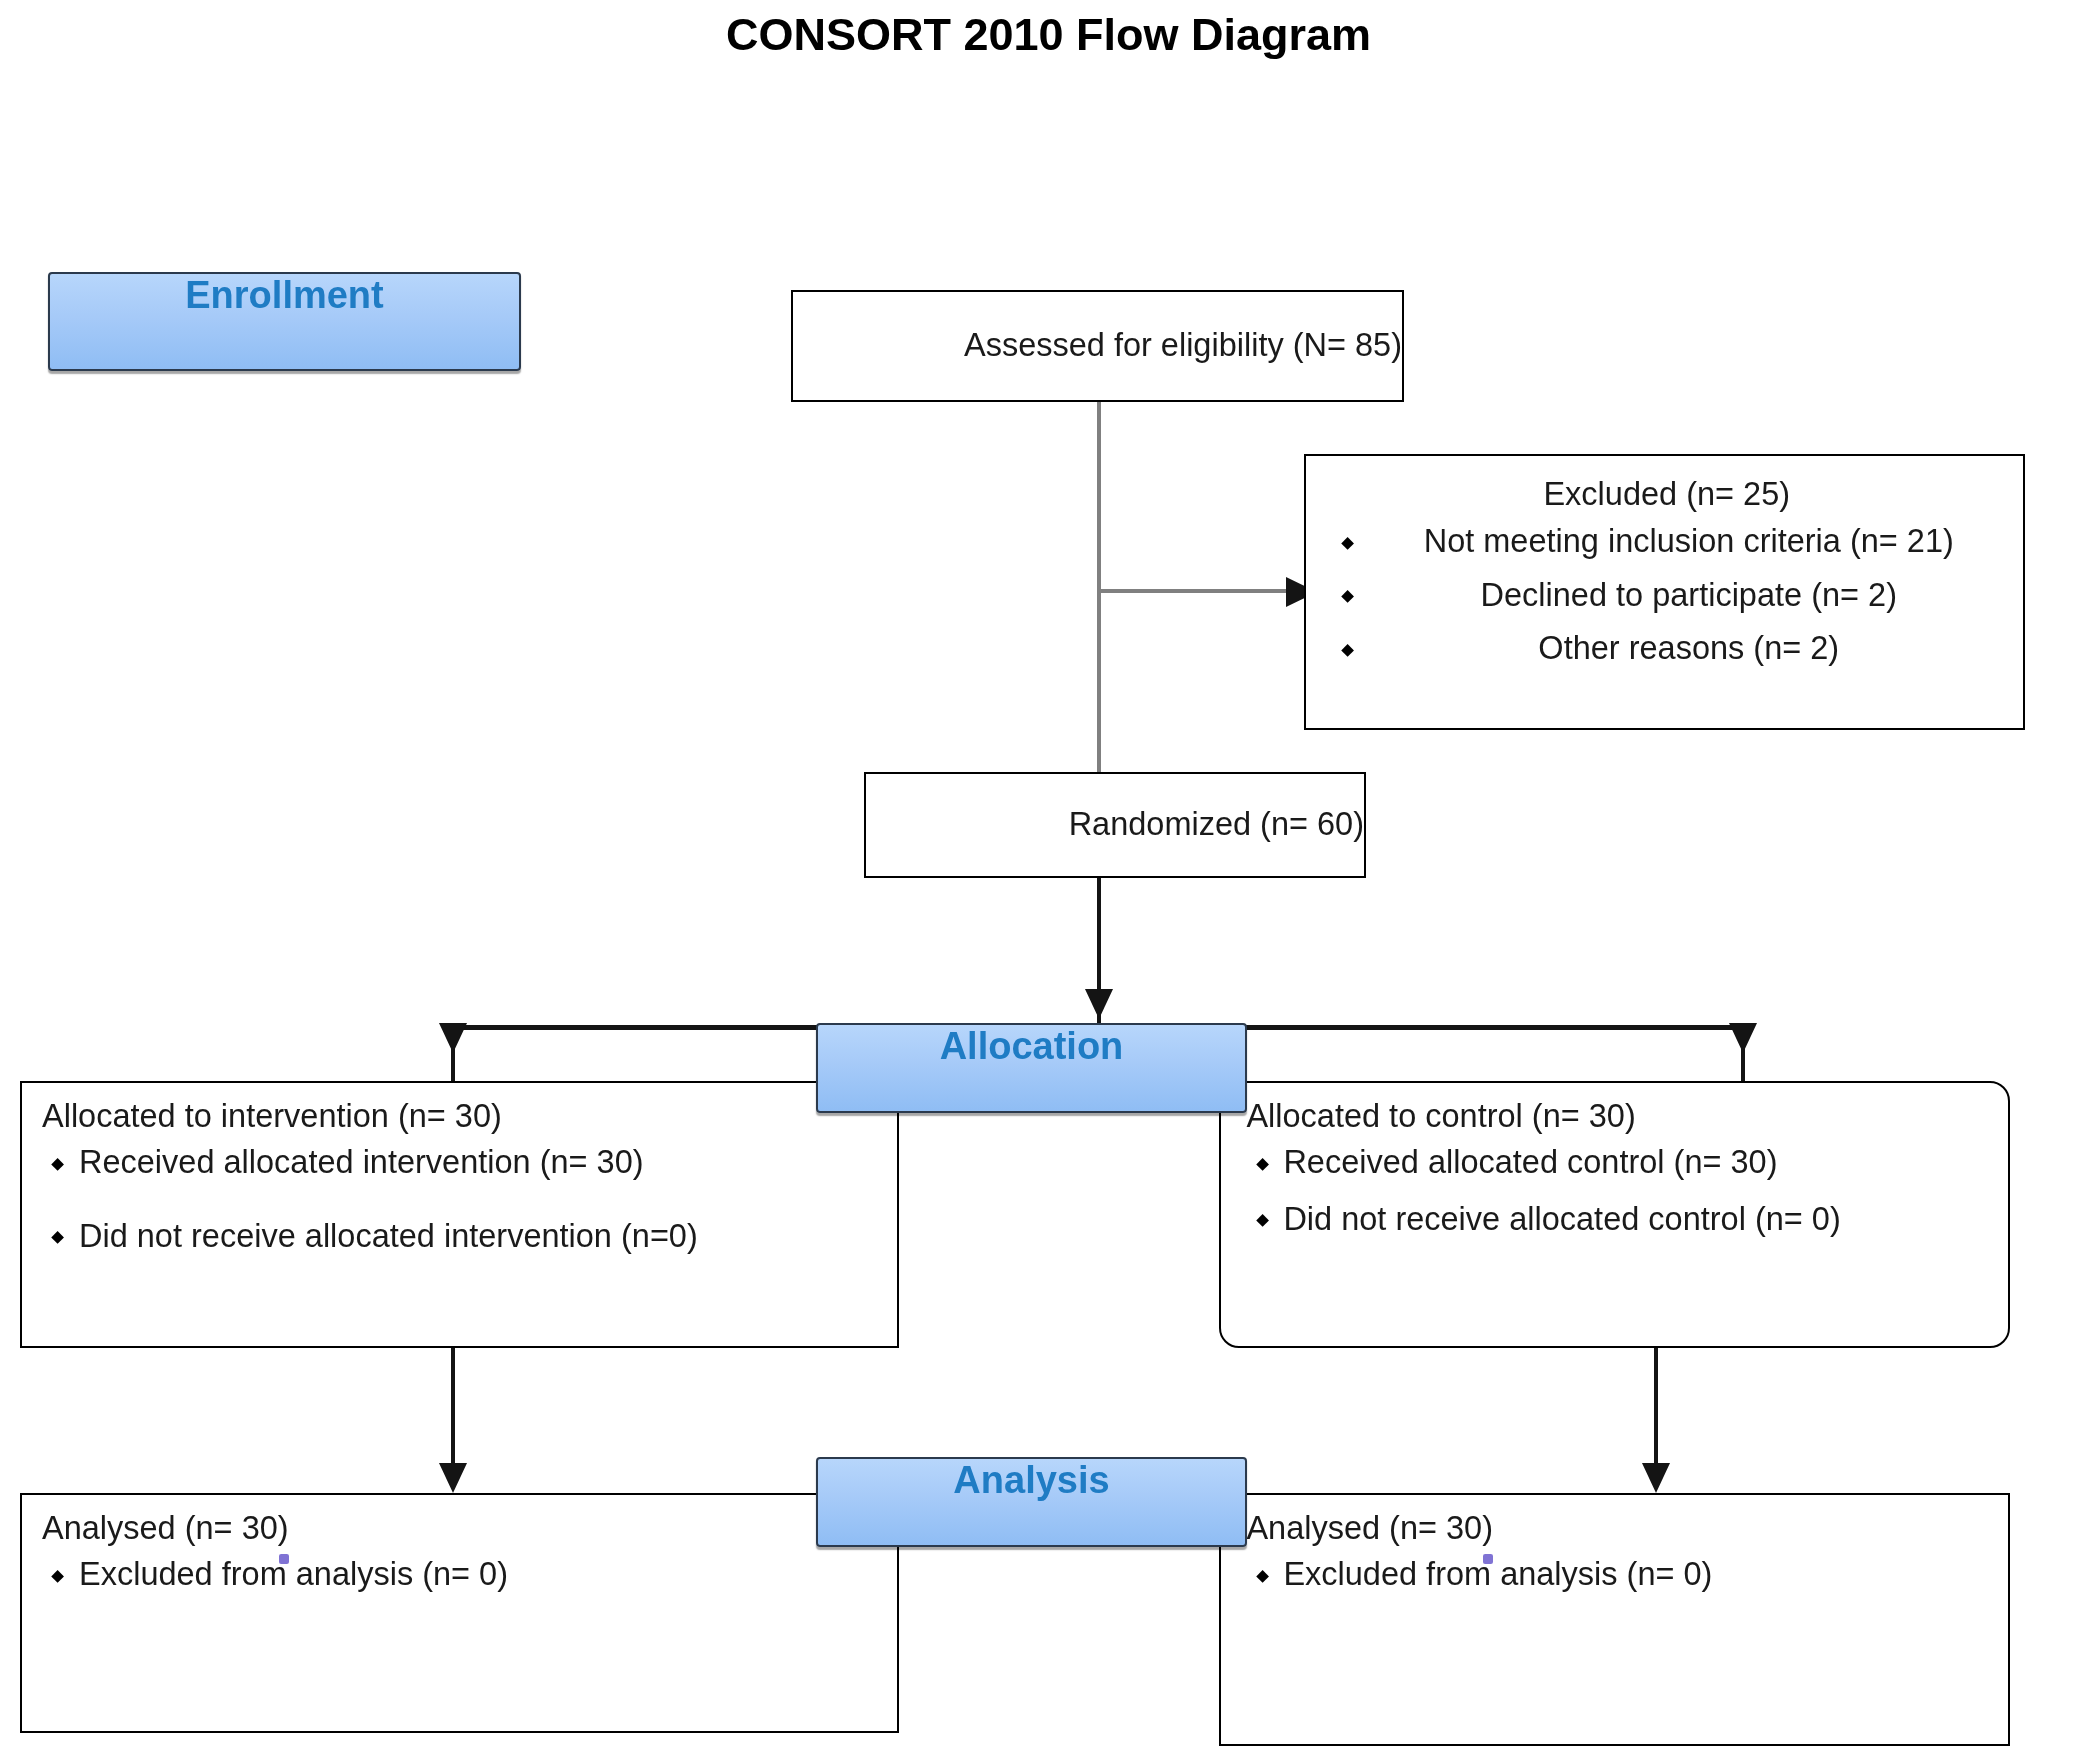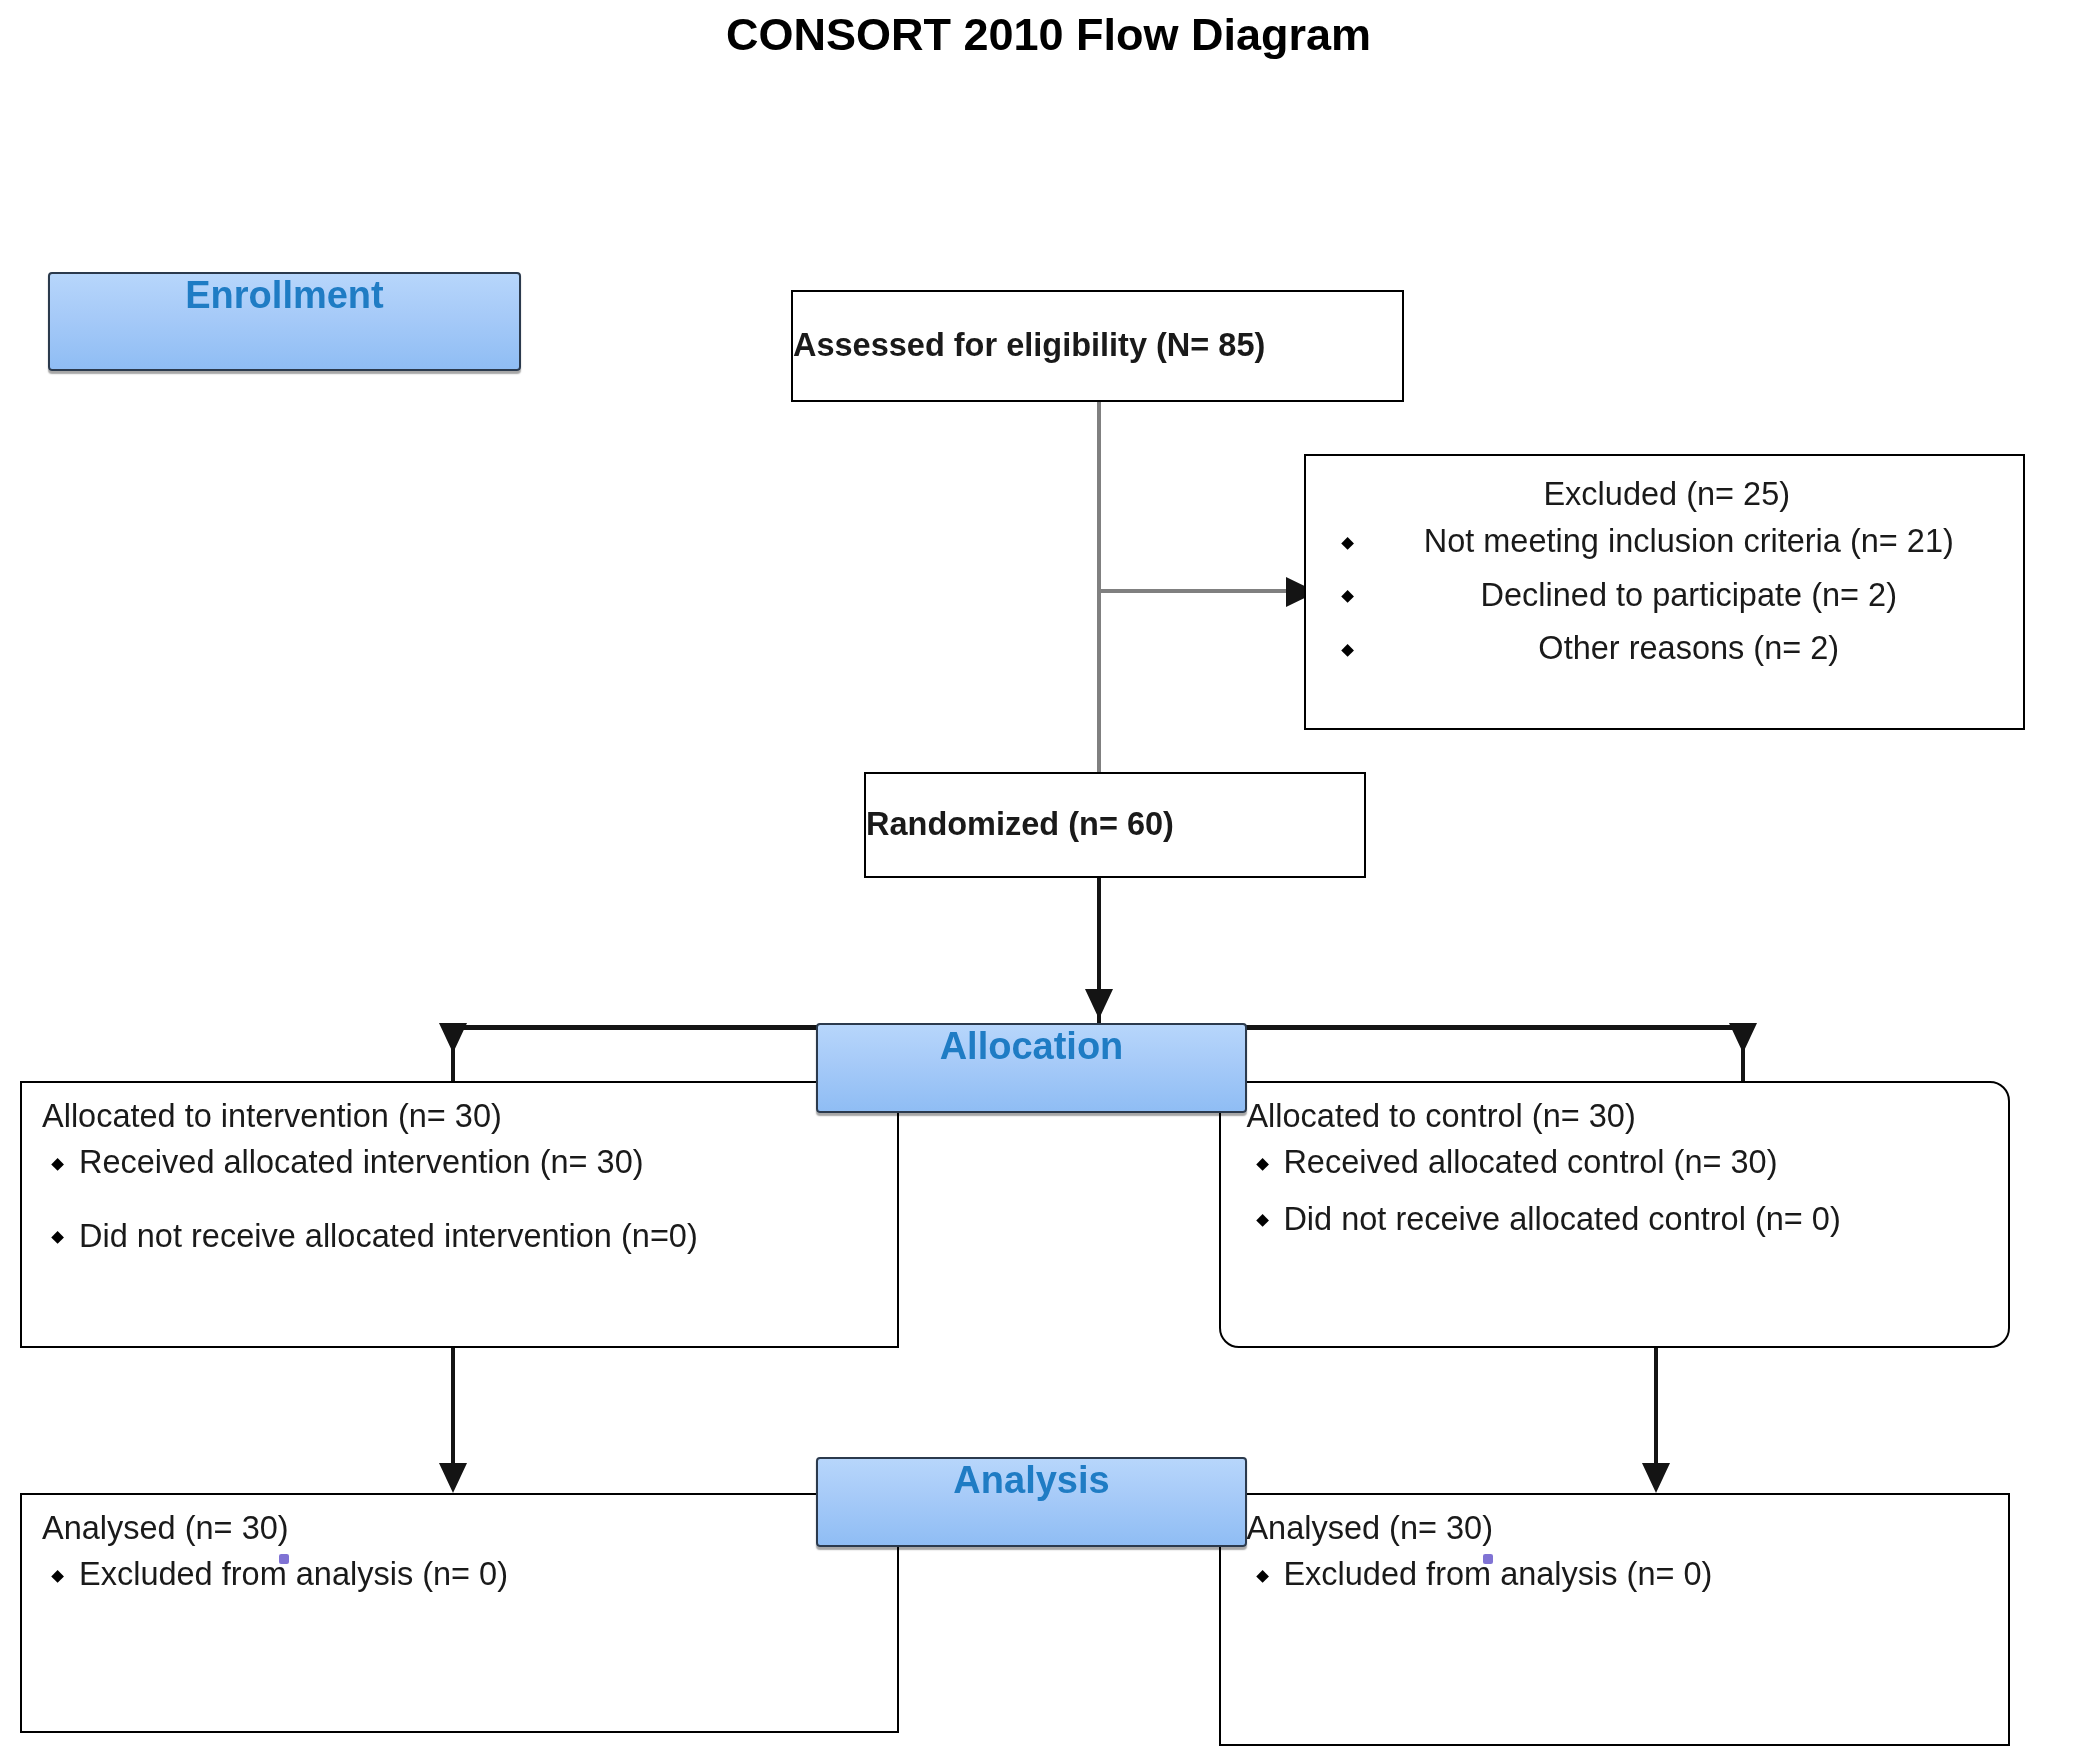--- a/index.html
+++ b/index.html
@@ -58,22 +58,21 @@
   }
   .node-text {
     font-size: 32.5px;
     color: #1a1a1a;
     line-height: 1.28;
     white-space: nowrap;
   }
   .node.center-text {
     display: flex;
     align-items: center;
-    justify-content: flex-start;
-    font-weight: bold;
+    justify-content: flex-end;
   }
   .pad {
     padding: 18.4px 15.5px 7px 20px;
   }
   .bullet-list {
     list-style: none;
     margin: 4.2px 0 0 0;
     padding: 0;
   }
   .bullet-list li {

